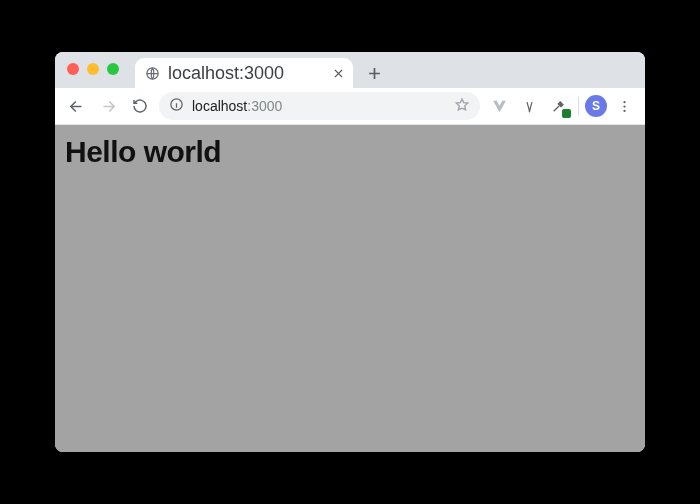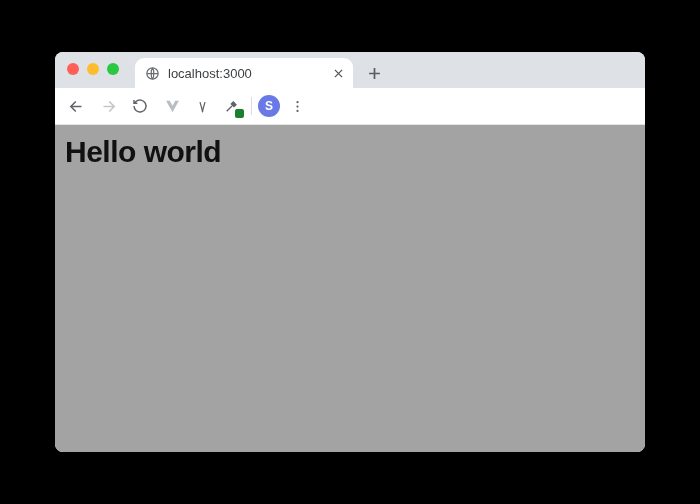--- a/index.html
+++ b/index.html
@@ -57,21 +57,21 @@
     height: 30px;
     width: 200px;
     background: #fff;
     border-top-left-radius: 9px;
     border-top-right-radius: 9px;
     display: flex;
     align-items: center;
     padding: 0 8px 0 10px;
     gap: 8px;
     color: #5a5d61;
-    font-size: 13px;
+    font-size: 18px;
   }
   .tab .favicon svg { display: block; }
   .tab-title {
     flex: 1;
     white-space: nowrap;
     overflow: hidden;
     text-overflow: ellipsis;
     color: #3c3f42;
   }
   .tab-close {
@@ -235,20 +235,37 @@
             <path d="M13 5l7 7-7 7"></path>
         </svg>
       </div>
       <div class="nav-btn">
         <svg width="16" height="16" viewBox="0 0 24 24" fill="none" stroke="#5f6368" stroke-width="2.2">
           <path d="M3 12a9 9 0 1 0 3-6.7L3 8"></path>
           <path d="M3 3v5h5"></path>
         </svg>
       </div>
 
+      <div class="omnibox">
+        <span>
+          <svg width="15" height="15" viewBox="0 0 24 24" fill="none" stroke="#5f6368" stroke-width="2">
+            <circle cx="12" cy="12" r="9"></circle>
+            <path d="M12 8h.01M11 11h1v5h1"></path>
+          </svg>
+        </span>
+        <span class="url">
+          <span class="url-host">localhost</span>
+            <span class="url-port">:3000</span>
+        </span>
+        <span class="star">
+          <svg width="16" height="16" viewBox="0 0 24 24" fill="none" stroke="#9aa0a6" stroke-width="2">
+            <path d="M12 3l2.6 5.6 6 .6-4.5 4.1 1.3 6L12 16.8 6.6 19.3l1.3-6L3.4 9.2l6-.6z"></path>
+          </svg>
+        </span>
+      </div>
 
       <div class="ext-group">
         <div class="ext-btn">
           <svg width="17" height="17" viewBox="0 0 24 24">
             <path d="M3 4l9 16 9-16h-5l-4 7-4-7z" fill="#b9bdc2"></path>
           </svg>
         </div>
         <div class="ext-btn">
           <svg width="15" height="15" viewBox="0 0 24 24" fill="none">
             <path d="M8 5l4 14 4-14" stroke="#5f6368" stroke-width="2"></path>

